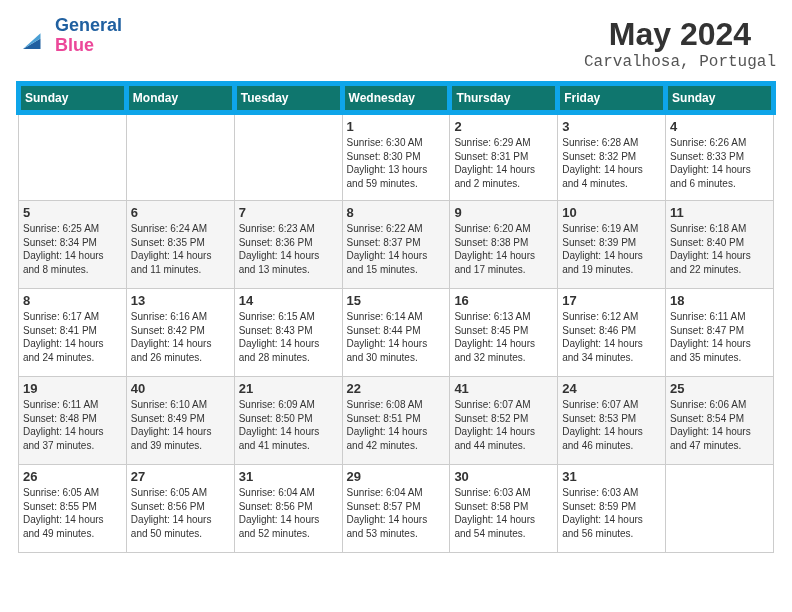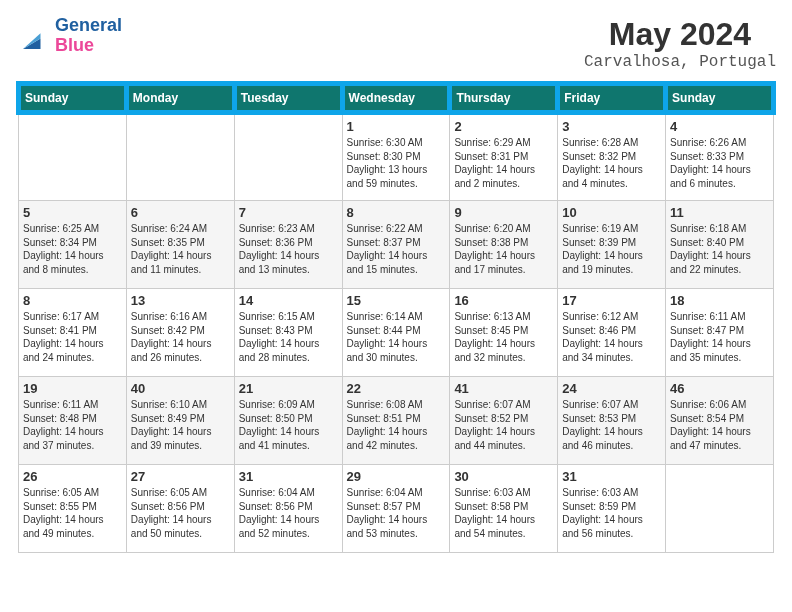--- a/index.html
+++ b/index.html
@@ -224,21 +224,21 @@
           </td>
           <td>
             <span class="day-number">41</span>
             <div class="day-info">Sunrise: 6:07 AM<br>Sunset: 8:52 PM<br>Daylight: 14 hours and 44 minutes.</div>
           </td>
           <td>
             <span class="day-number">24</span>
             <div class="day-info">Sunrise: 6:07 AM<br>Sunset: 8:53 PM<br>Daylight: 14 hours and 46 minutes.</div>
           </td>
           <td>
-            <span class="day-number">46</span>
+            <span class="day-number">25</span>
             <div class="day-info">Sunrise: 6:06 AM<br>Sunset: 8:54 PM<br>Daylight: 14 hours and 47 minutes.</div>
           </td>
         </tr>
         <tr>
           <td>
             <span class="day-number">26</span>
             <div class="day-info">Sunrise: 6:05 AM<br>Sunset: 8:55 PM<br>Daylight: 14 hours and 49 minutes.</div>
           </td>
           <td>
             <span class="day-number">27</span>

